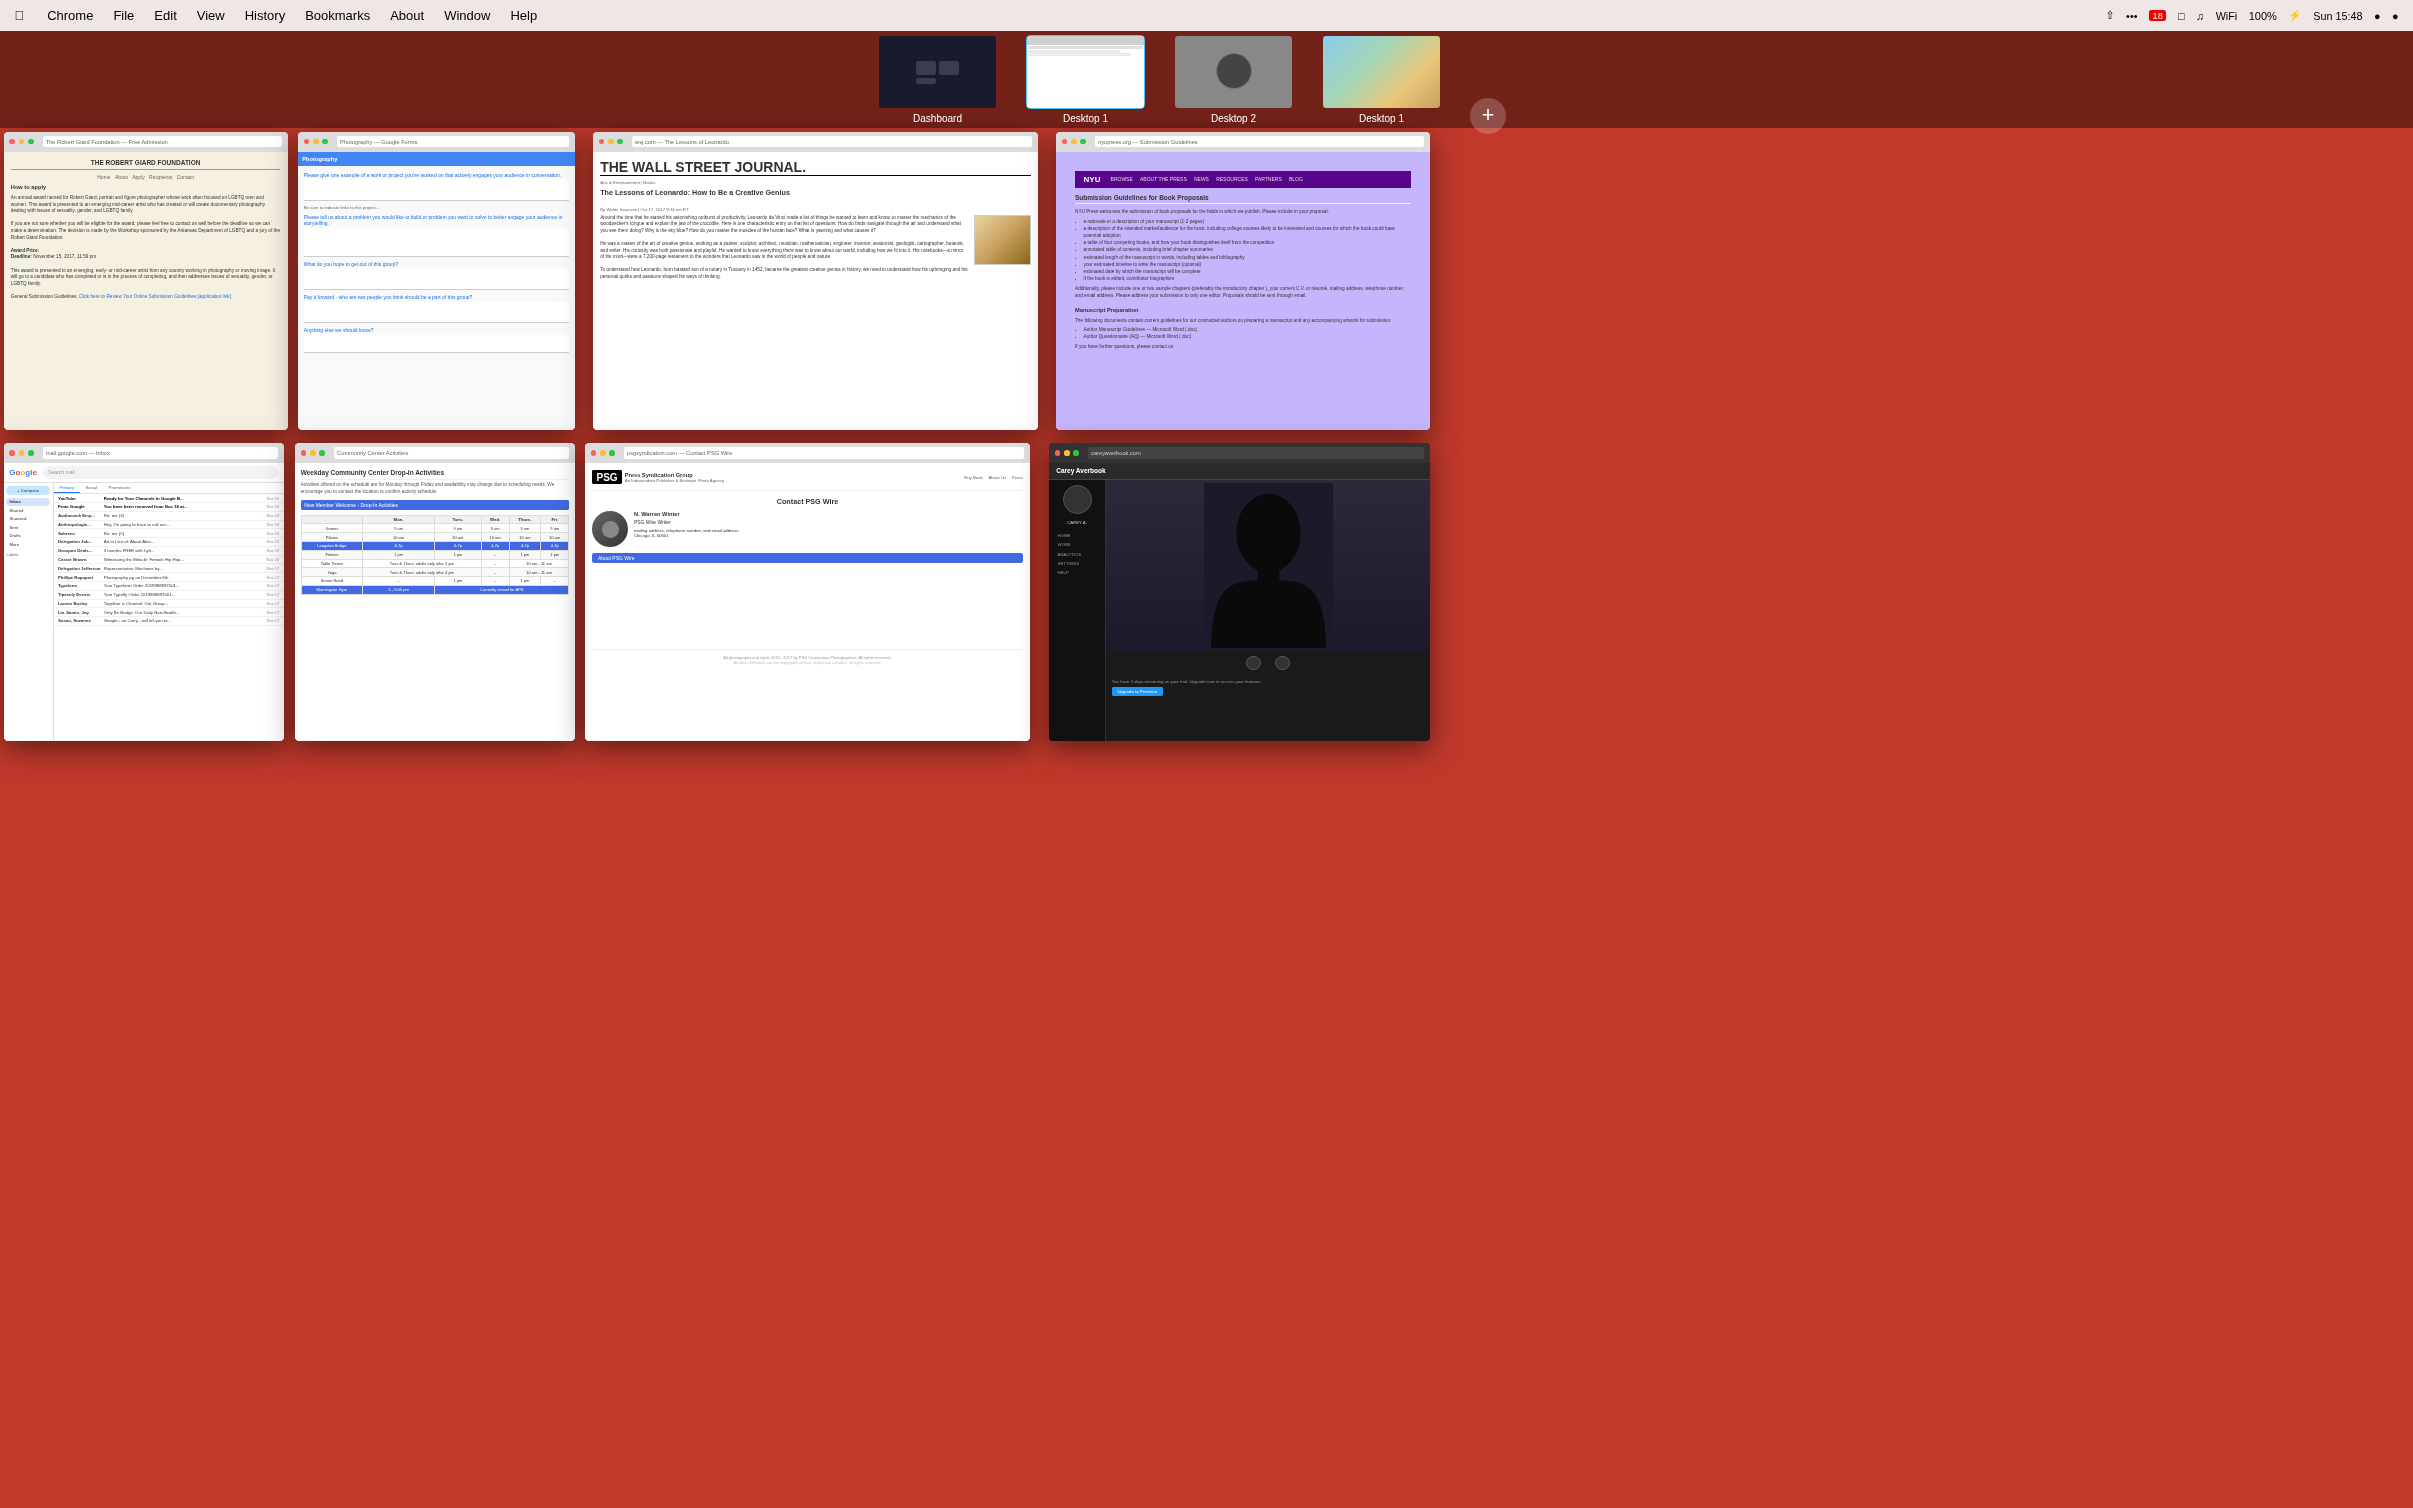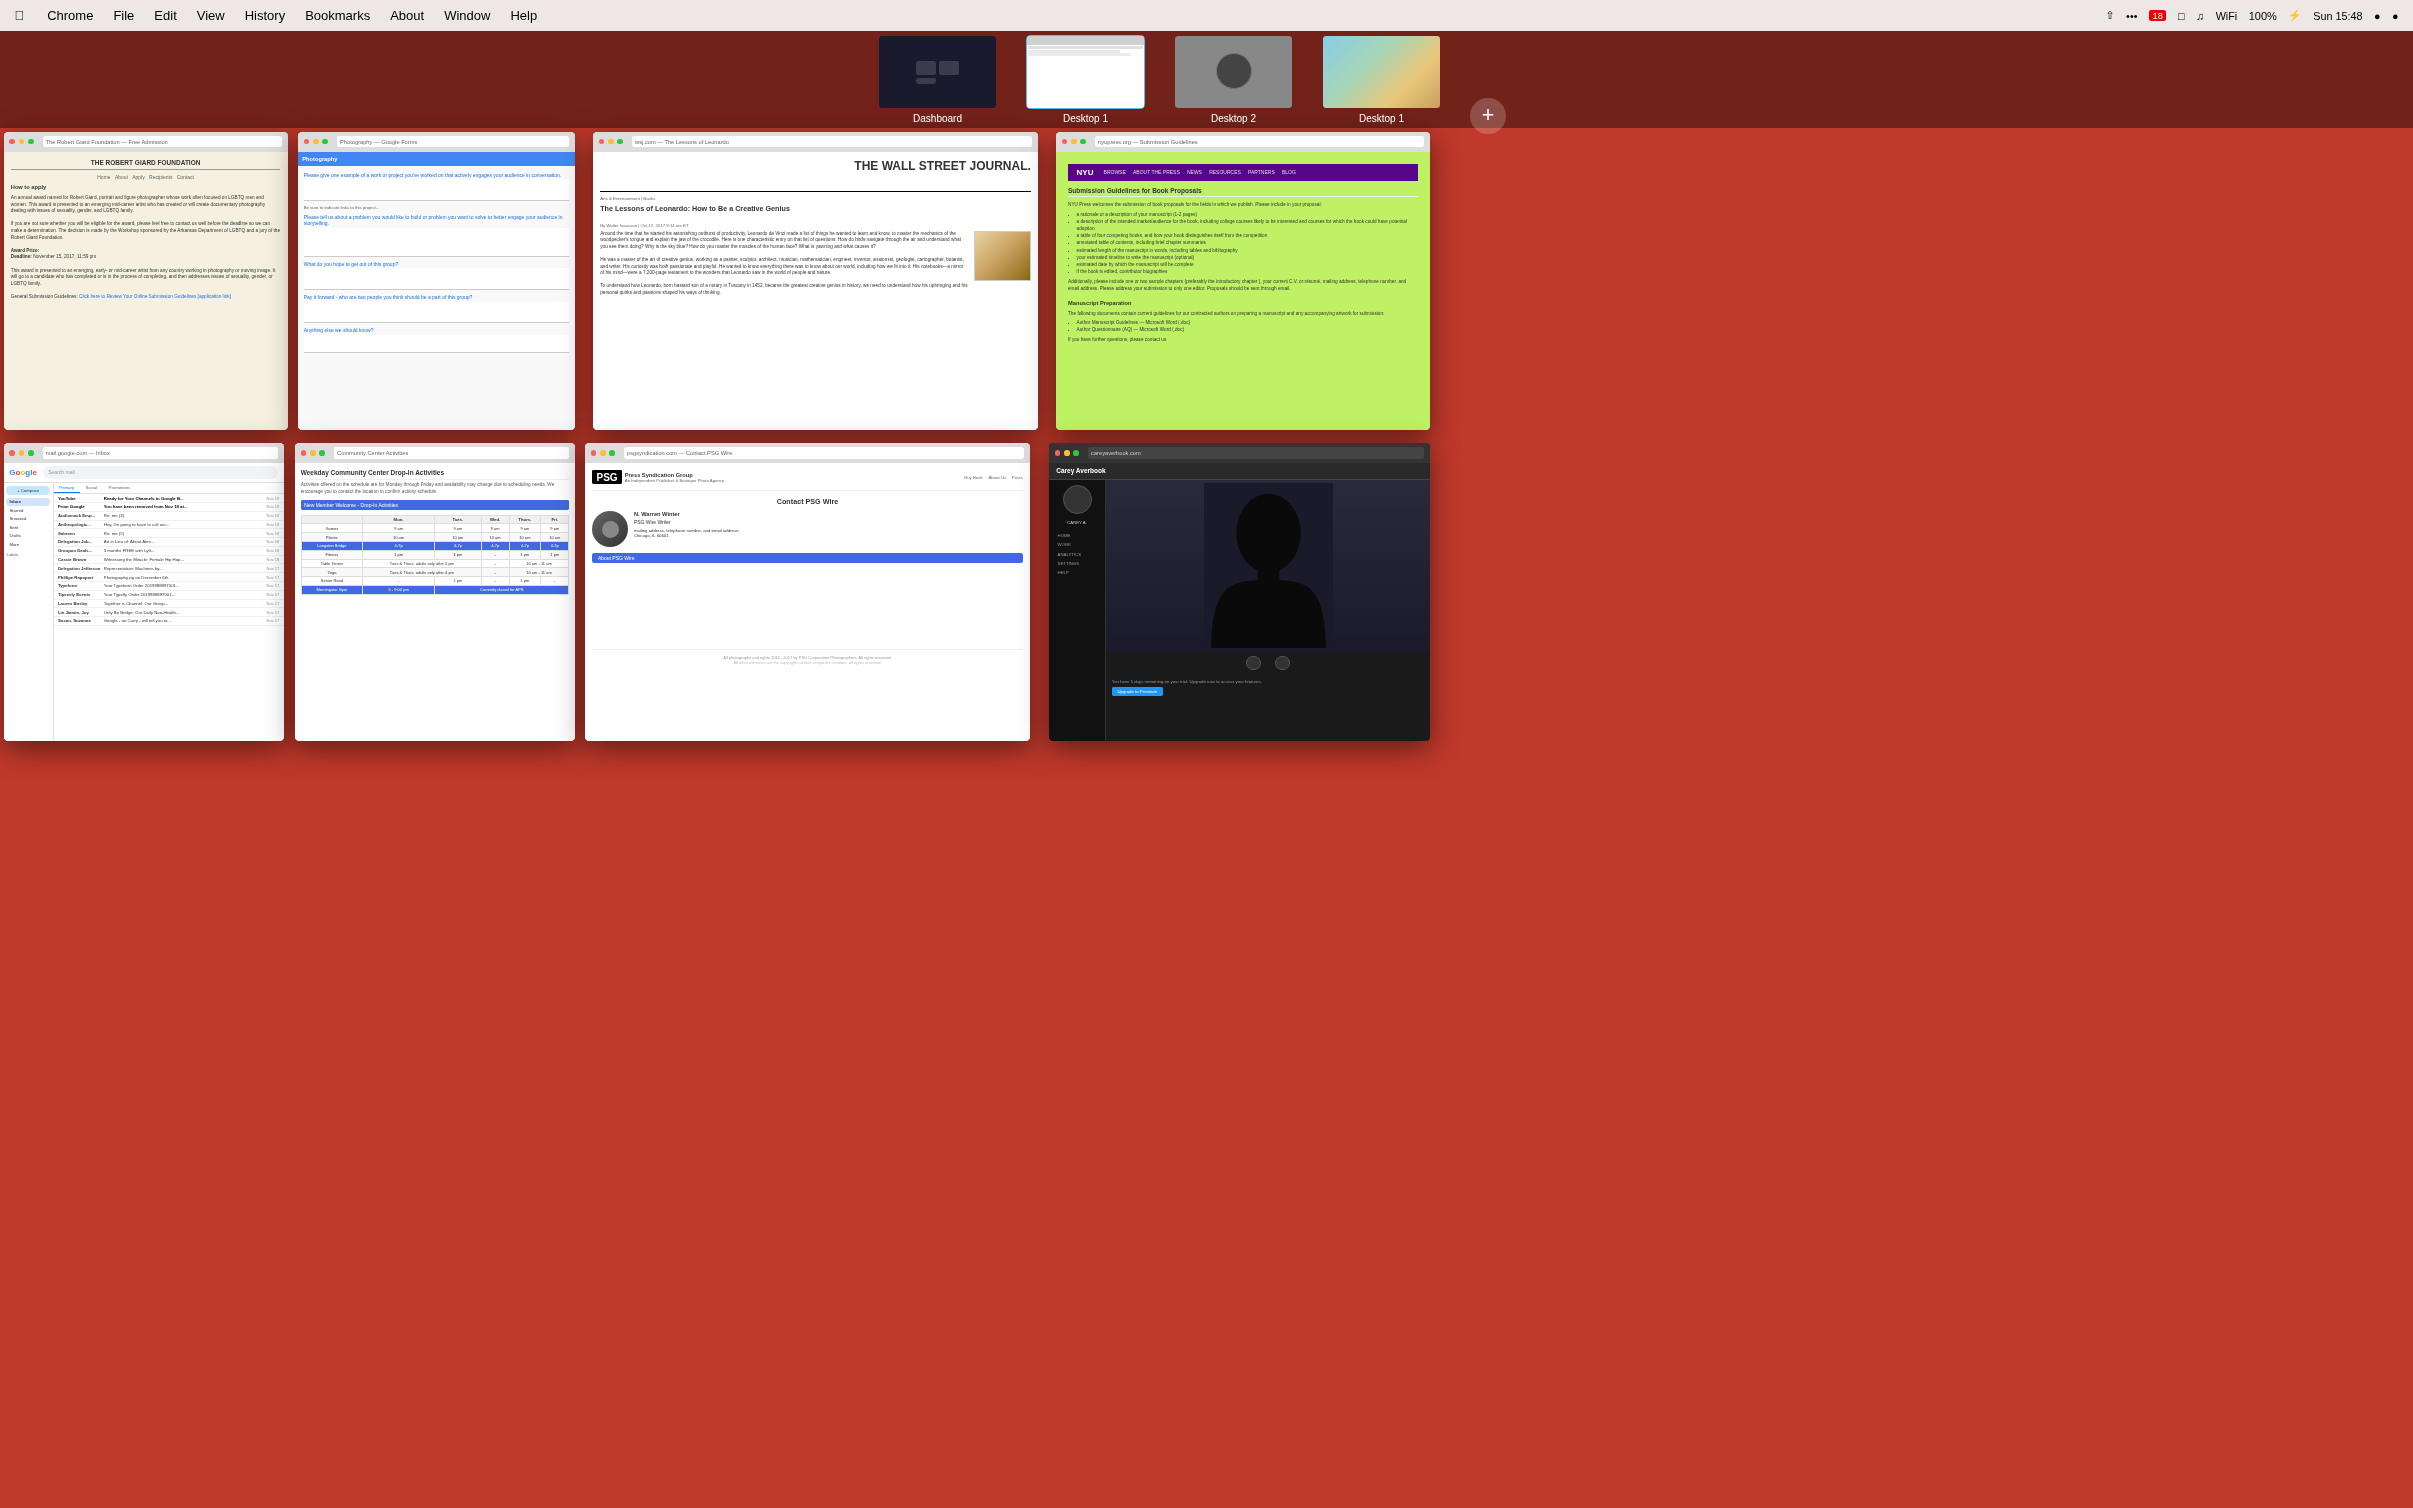--- a/index.html
+++ b/index.html
@@ -281,25 +281,25 @@
       background: #fff;
       border-bottom: 0.7px solid #ccc;
       font-size: 4.3px;
     }
     .wsj-content {
       padding: 7.2px;
       background: #fff;
       height: 100%;
     }
     .wsj-header {
-      font-size: 12px;
-      font-weight: bold;
-      text-align: right;
+      font-size: 14px;
+      font-weight: bold;
+      text-align: left;
       border-bottom: 1.4px solid #000;
-      padding-bottom: 18px;
+      padding-bottom: 0;
       margin-bottom: 4.3px;
     }
     .wsj-article-title {
       font-size: 7.2px;
       font-weight: bold;
       margin-bottom: 10px;
     }
     .wsj-meta {
       font-size: 4.3px;
       color: #666;
@@ -313,22 +313,22 @@
     .wsj-image {
       float: right;
       width: 57px;
       height: 50px;
       background: linear-gradient(135deg, #e8d5a0, #c8a060, #8B6914);
       margin-left: 5.7px;
       margin-bottom: 2.9px;
       border: 0.7px solid #ccc;
     }
     .nyu-content {
-      padding: 12px;
-      background: #bef264;
+      padding: 19px;
+      background: #c4b5fd;
       height: 100%;
     }
     .nyu-header-bar {
       background: #57068c;
       color: #fff;
       padding: 2.9px 5.7px;
       font-size: 5.7px;
       margin-bottom: 5.7px;
       display: flex;
       align-items: center;

